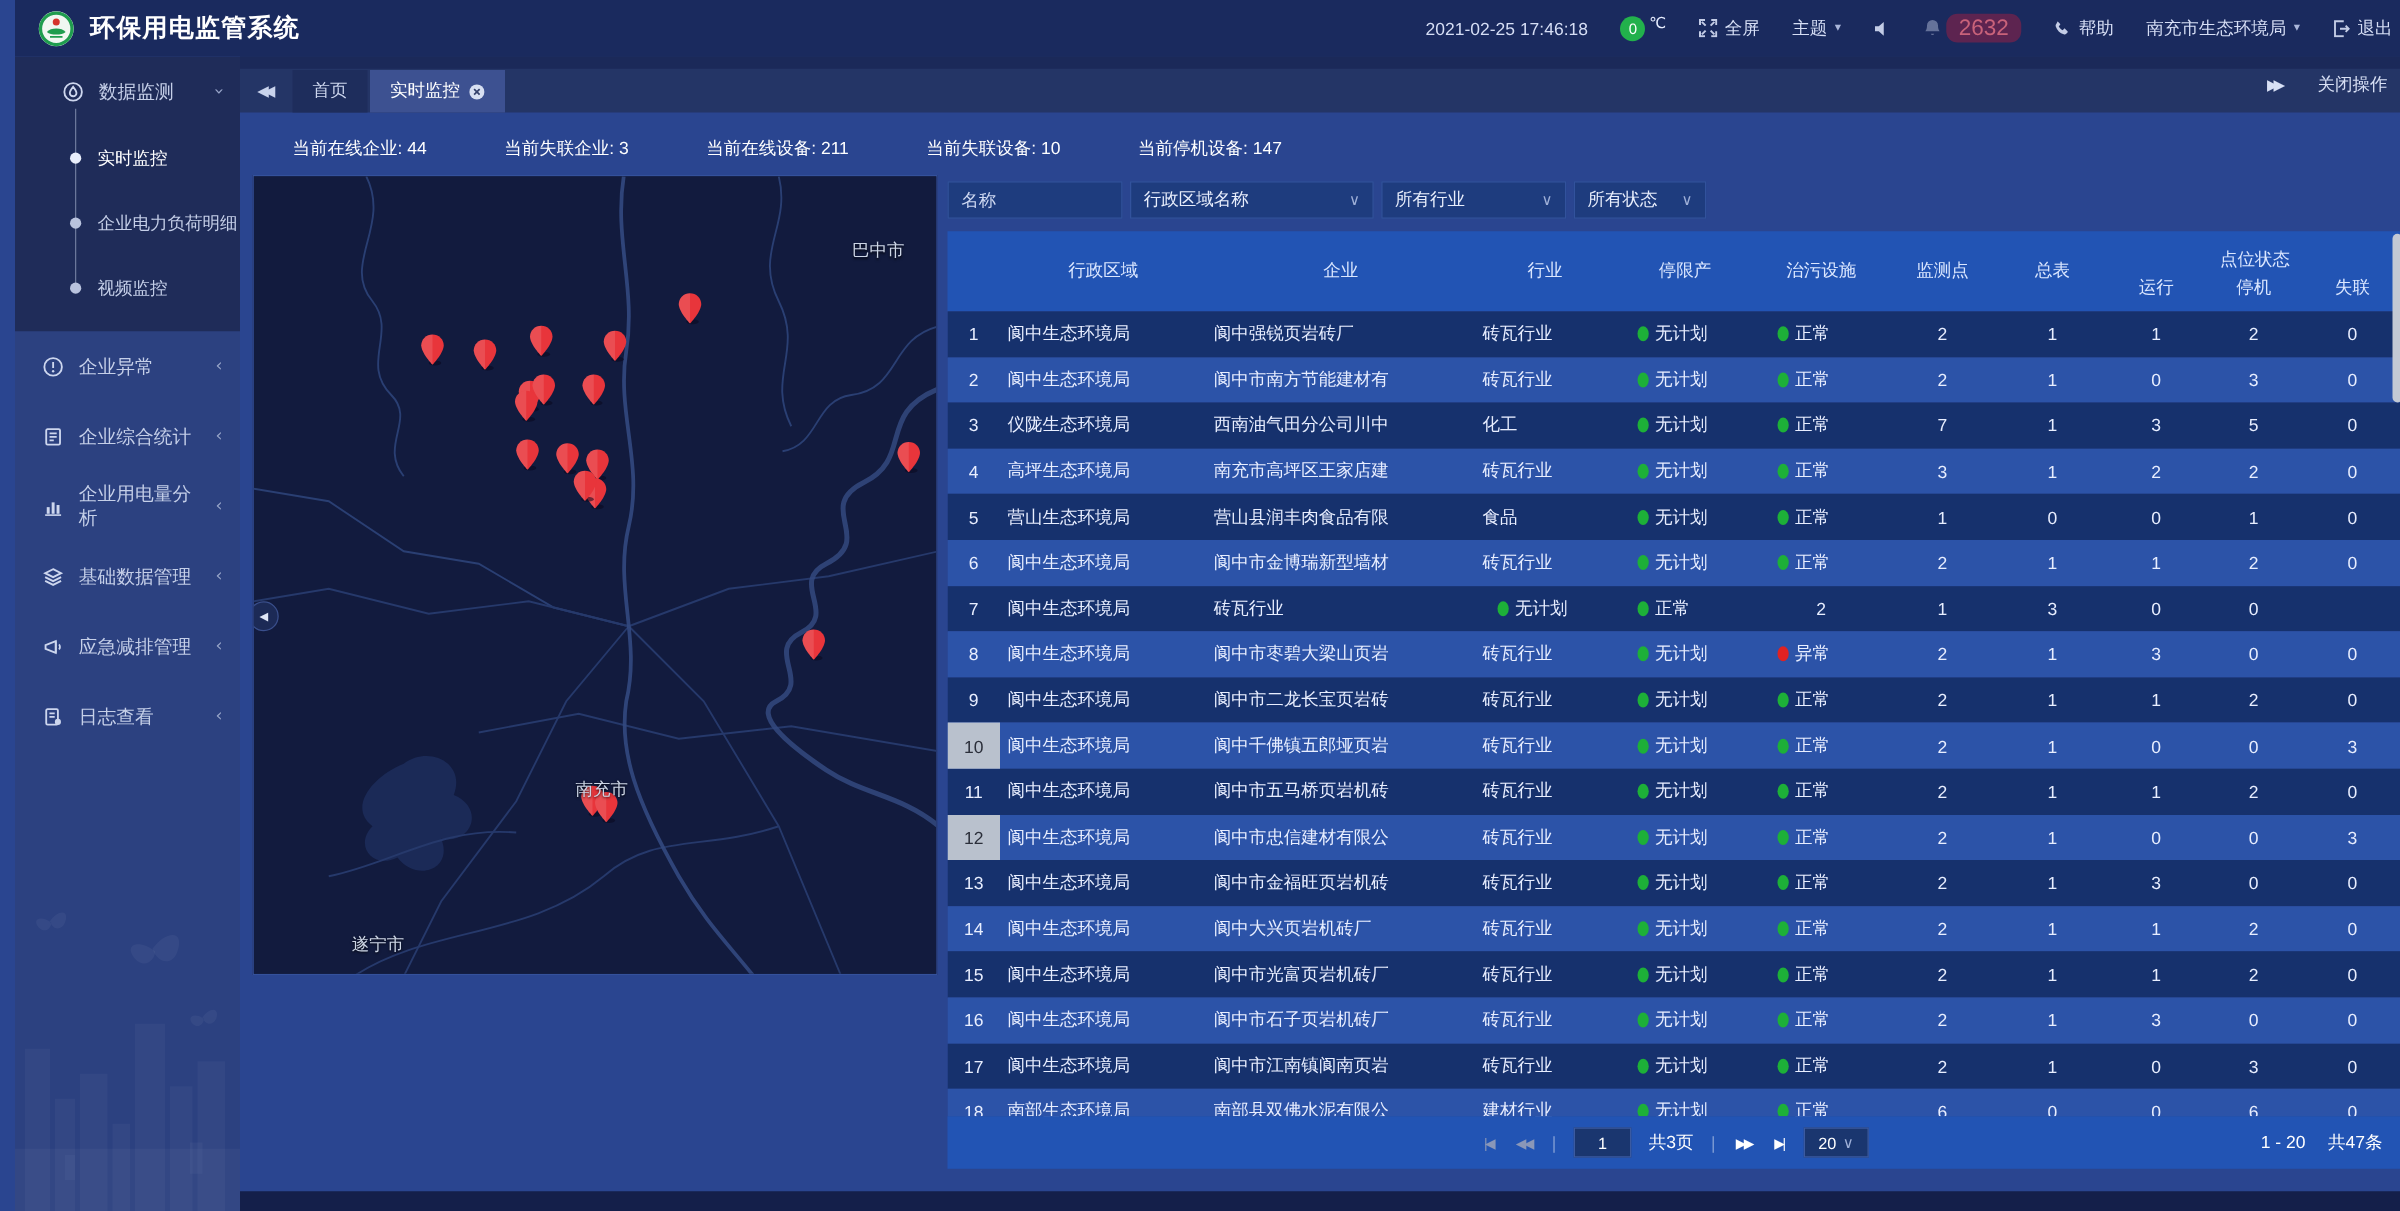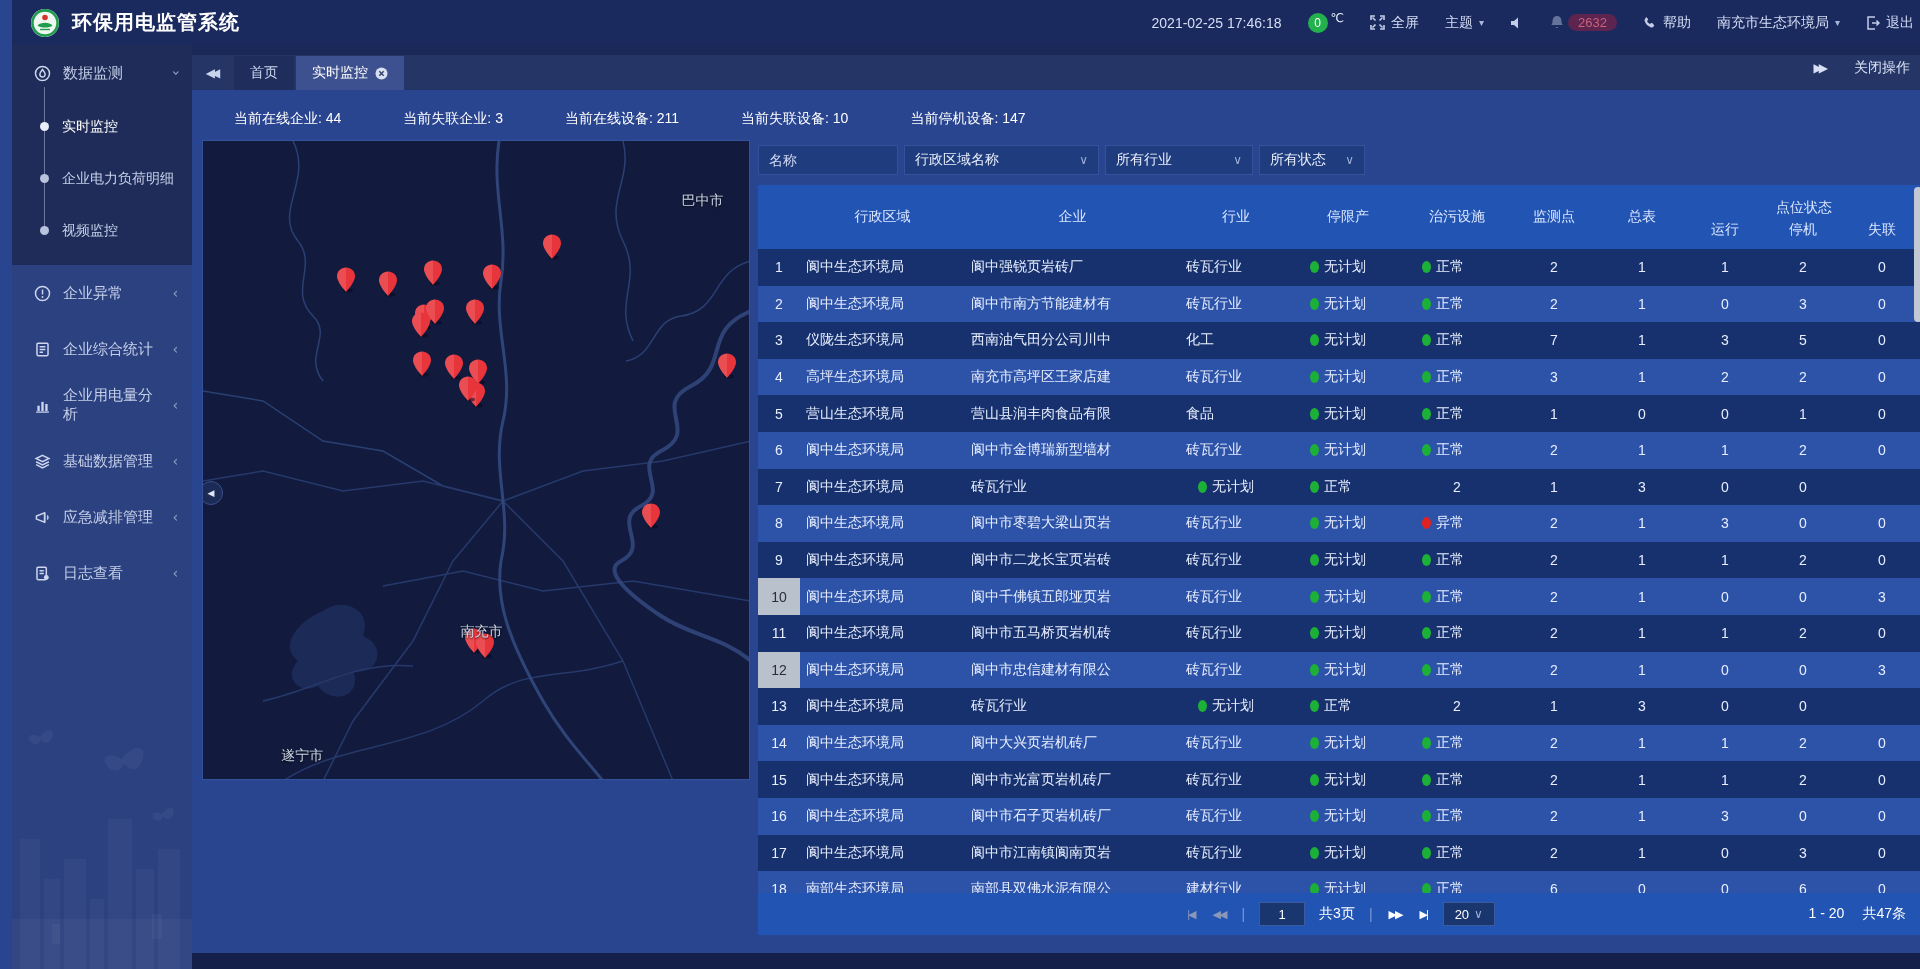--- a/index.html
+++ b/index.html
@@ -22,30 +22,30 @@
   .app-title{font-size:20px;font-weight:bold;color:#fff;letter-spacing:1px;}
   .hright{display:flex;align-items:center;gap:26px;font-size:14px;color:#d6deF5;}
   .hbtn{display:inline-flex;align-items:center;gap:6px;cursor:pointer;color:#d6def5;}
   .hbtn svg{opacity:.9}
   .caret{font-size:10px;color:#aab6da;}
   .temp{display:inline-flex;align-items:flex-start;gap:3px;}
   .temp-badge{width:20px;height:20px;border-radius:50%;background:#22b14c;color:#fff;
     font-size:12px;display:inline-flex;align-items:center;justify-content:center;}
   .temp-unit{font-size:12px;color:#e8eeff;margin-top:-2px;}
   .notif{display:inline-flex;align-items:center;gap:4px;cursor:pointer;}
-  .badge{background:#5d2450;color:#c9627a;border-radius:9px;padding:1px 10px;font-size:13px;}
+  .badge{background:#5d2450;color:#c9627a;border-radius:9px;padding:1px 10px;font-size:18px;}
 
   
   #sidebar{position:absolute;left:0;top:45px;width:180px;height:924px;background:var(--side);z-index:20;overflow:hidden;}
   .menu-item{position:relative;height:56px;display:flex;align-items:center;gap:12px;
     padding:0 14px 0 22px;cursor:pointer;color:var(--muted);font-size:15px;}
   .menu-item .mi-label{flex:1;}
   .mi-chev{font-size:14px;color:#97a4c8;font-family:"DejaVu Sans",sans-serif;}
   .mi-chev.down{display:inline-block;transform:rotate(-90deg);}
-  .menu-group.expanded{background:var(--side-dark);padding-bottom:8px;}
+  .menu-group.expanded{background:var(--side-dark);padding-bottom:8px;padding-left:16px;}
   .submenu{position:relative;}
   .submenu::before{content:'';position:absolute;left:32px;top:-14px;bottom:26px;width:1px;background:rgba(200,210,235,.45);}
   .sub-item{position:relative;height:52px;display:flex;align-items:center;padding-left:50px;
     cursor:pointer;color:var(--muted);font-size:14px;}
   .sub-item .tree-dot{position:absolute;left:28px;top:21px;width:9px;height:9px;border-radius:50%;background:#b9c3de;}
   .sub-item.active{color:#ffffff;}
   .sub-item.active .tree-dot{background:#e9eefb;}
   #skyline{position:absolute;left:0;bottom:0;width:180px;height:250px;opacity:.5;}
 
   
@@ -759,20 +759,21 @@
             </div>
             <div class="td">2</div>
             <div class="td">1</div>
             <div class="td">0</div>
             <div class="td">0</div>
             <div class="td">3</div>
           </div>
           <div class="tr grid">
             <div class="td c-num">13</div>
             <div class="td c-left">阆中生态环境局</div>
+            <div class="td c-left">阆中市金福旺页岩机砖</div>
             <div class="td c-left">砖瓦行业</div>
             <div class="td c-status">
               <span class="dot" style="background:#1db038"></span>
               <span>无计划</span>
             </div>
             <div class="td c-status">
               <span class="dot" style="background:#1db038"></span>
               <span>正常</span>
             </div>
             <div class="td">2</div>

